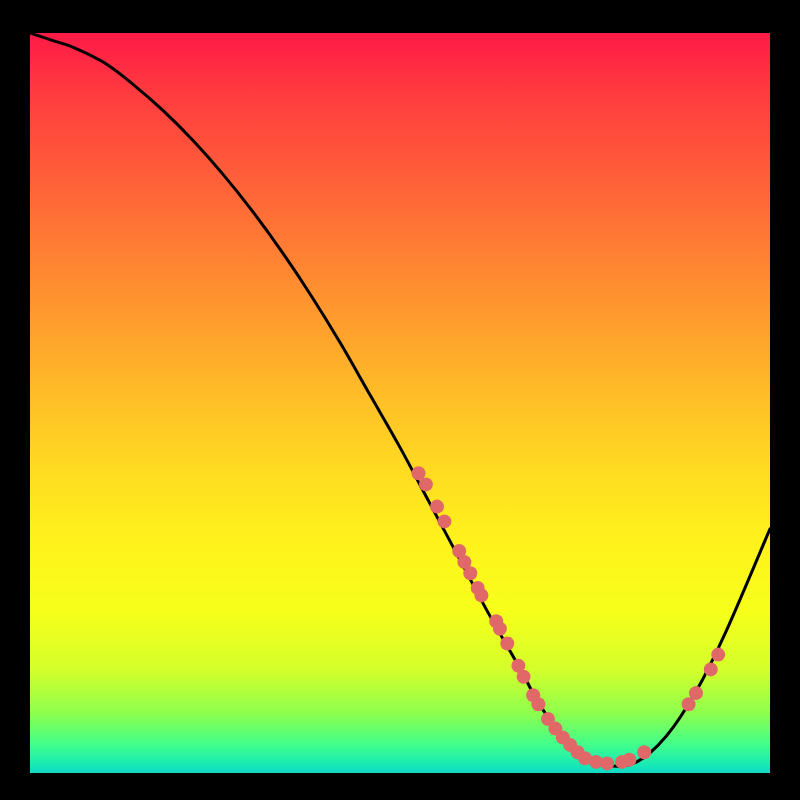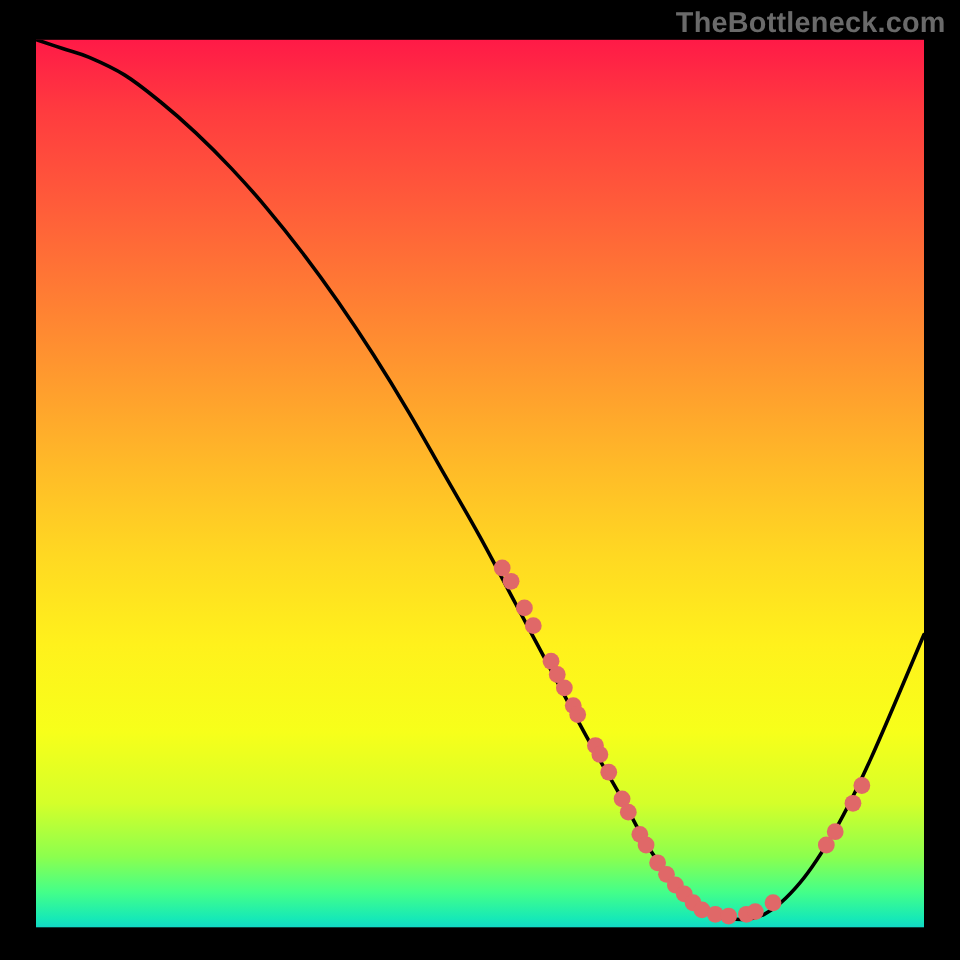--- a/index.html
+++ b/index.html
@@ -47,21 +47,20 @@
     position: absolute;
     inset: 0;
     width: 740px;
     height: 740px;
   }
 </style>
 </head>
 <body>
 <div class="wrap">
 
-  <div class="watermark">TheBottleneck.com</div>
 
   <div class="plot">
     <div class="grad"></div>
     <svg class="curve" viewBox="0 0 740 740" preserveAspectRatio="none">
       <g id="curve-layer">
           <path d="M 0 0 C 3.9959999999999996 1.3319999999999959, 14.208 4.735999999999965, 22.2 7.399999999999977 C 30.192 10.06399999999999, 35.076 10.80400000000006, 44.4 14.800000000000068 C 53.724 18.796000000000078, 63.344 22.940000000000044, 74 29.600000000000023 C 84.656 36.260000000000005, 92.94400000000002 43.14199999999997, 103.60000000000001 51.799999999999955 C 114.256 60.45799999999994, 122.54399999999998 67.70999999999991, 133.2 77.69999999999993 C 143.856 87.68999999999996, 152.144 95.97800000000007, 162.8 107.30000000000007 C 173.45600000000002 118.62200000000007, 181.744 127.94599999999991, 192.4 140.5999999999999 C 203.056 153.2539999999999, 211.344 163.614, 222 177.60000000000002 C 232.656 191.58600000000004, 240.94400000000002 202.98200000000008, 251.60000000000002 218.30000000000007 C 262.25600000000003 233.61800000000005, 270.544 246.05, 281.2 262.7 C 291.856 279.34999999999997, 300.144 292.81800000000004, 310.8 310.8 C 321.456 328.782, 329.744 343.952, 340.40000000000003 362.59999999999997 C 351.05600000000004 381.24799999999993, 359.344 395.08599999999996, 370 414.4 C 380.656 433.714, 388.944 449.92, 399.6 469.90000000000003 C 410.25600000000003 489.88000000000005, 418.544 505.41999999999996, 429.2 525.4 C 439.856 545.38, 448.144 561.586, 458.8 580.9 C 469.456 600.2139999999999, 479.076 616.0500000000001, 488.40000000000003 632.7 C 497.72400000000005 649.35, 502.608 660.746, 510.59999999999997 673.4 C 518.592 686.054, 524.808 693.9424, 532.8 703 C 540.7919999999999 712.0576, 547.008 718.392, 555 723.72 C 562.992 729.048, 567.8760000000001 731.6676, 577.2 732.6 C 586.524 733.5324, 596.144 734.228, 606.8 728.9 C 617.4559999999999 723.572, 625.7439999999999 715.654, 636.4 703 C 647.056 690.346, 655.344 677.248, 666 658.6 C 676.656 639.952, 682.2799999999999 628.704, 695.5999999999999 599.4 C 708.92 570.096, 732.008 514.448, 740 495.79999999999995" fill="none" stroke="#000000" stroke-width="3" stroke-linecap="round" stroke-linejoin="round"></path>
         </g>
       <g id="dots-layer">
           <circle cx="388.5" cy="440.29999999999995" r="7" fill="#e06868"></circle>
           <circle cx="395.90000000000003" cy="451.4" r="7" fill="#e06868"></circle>

